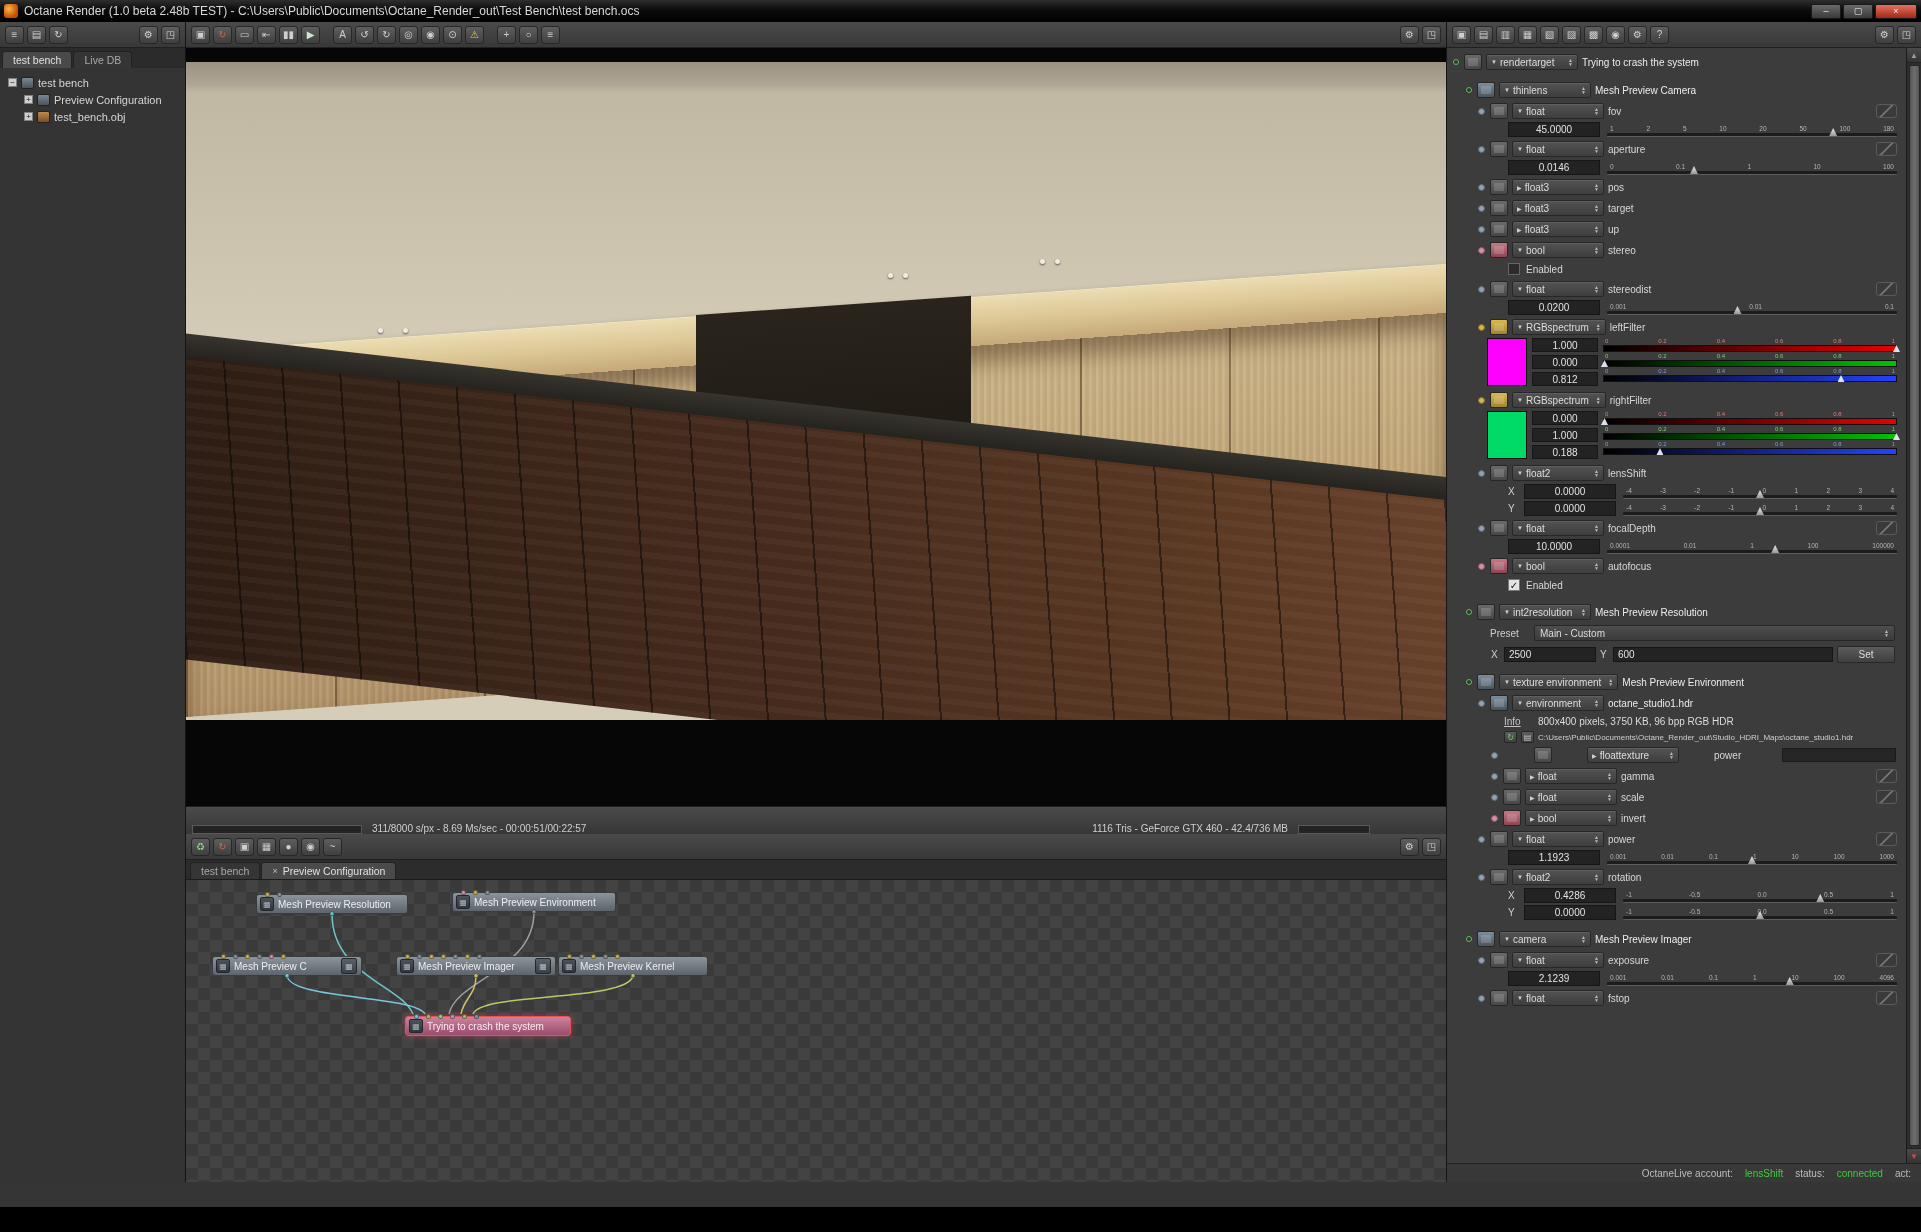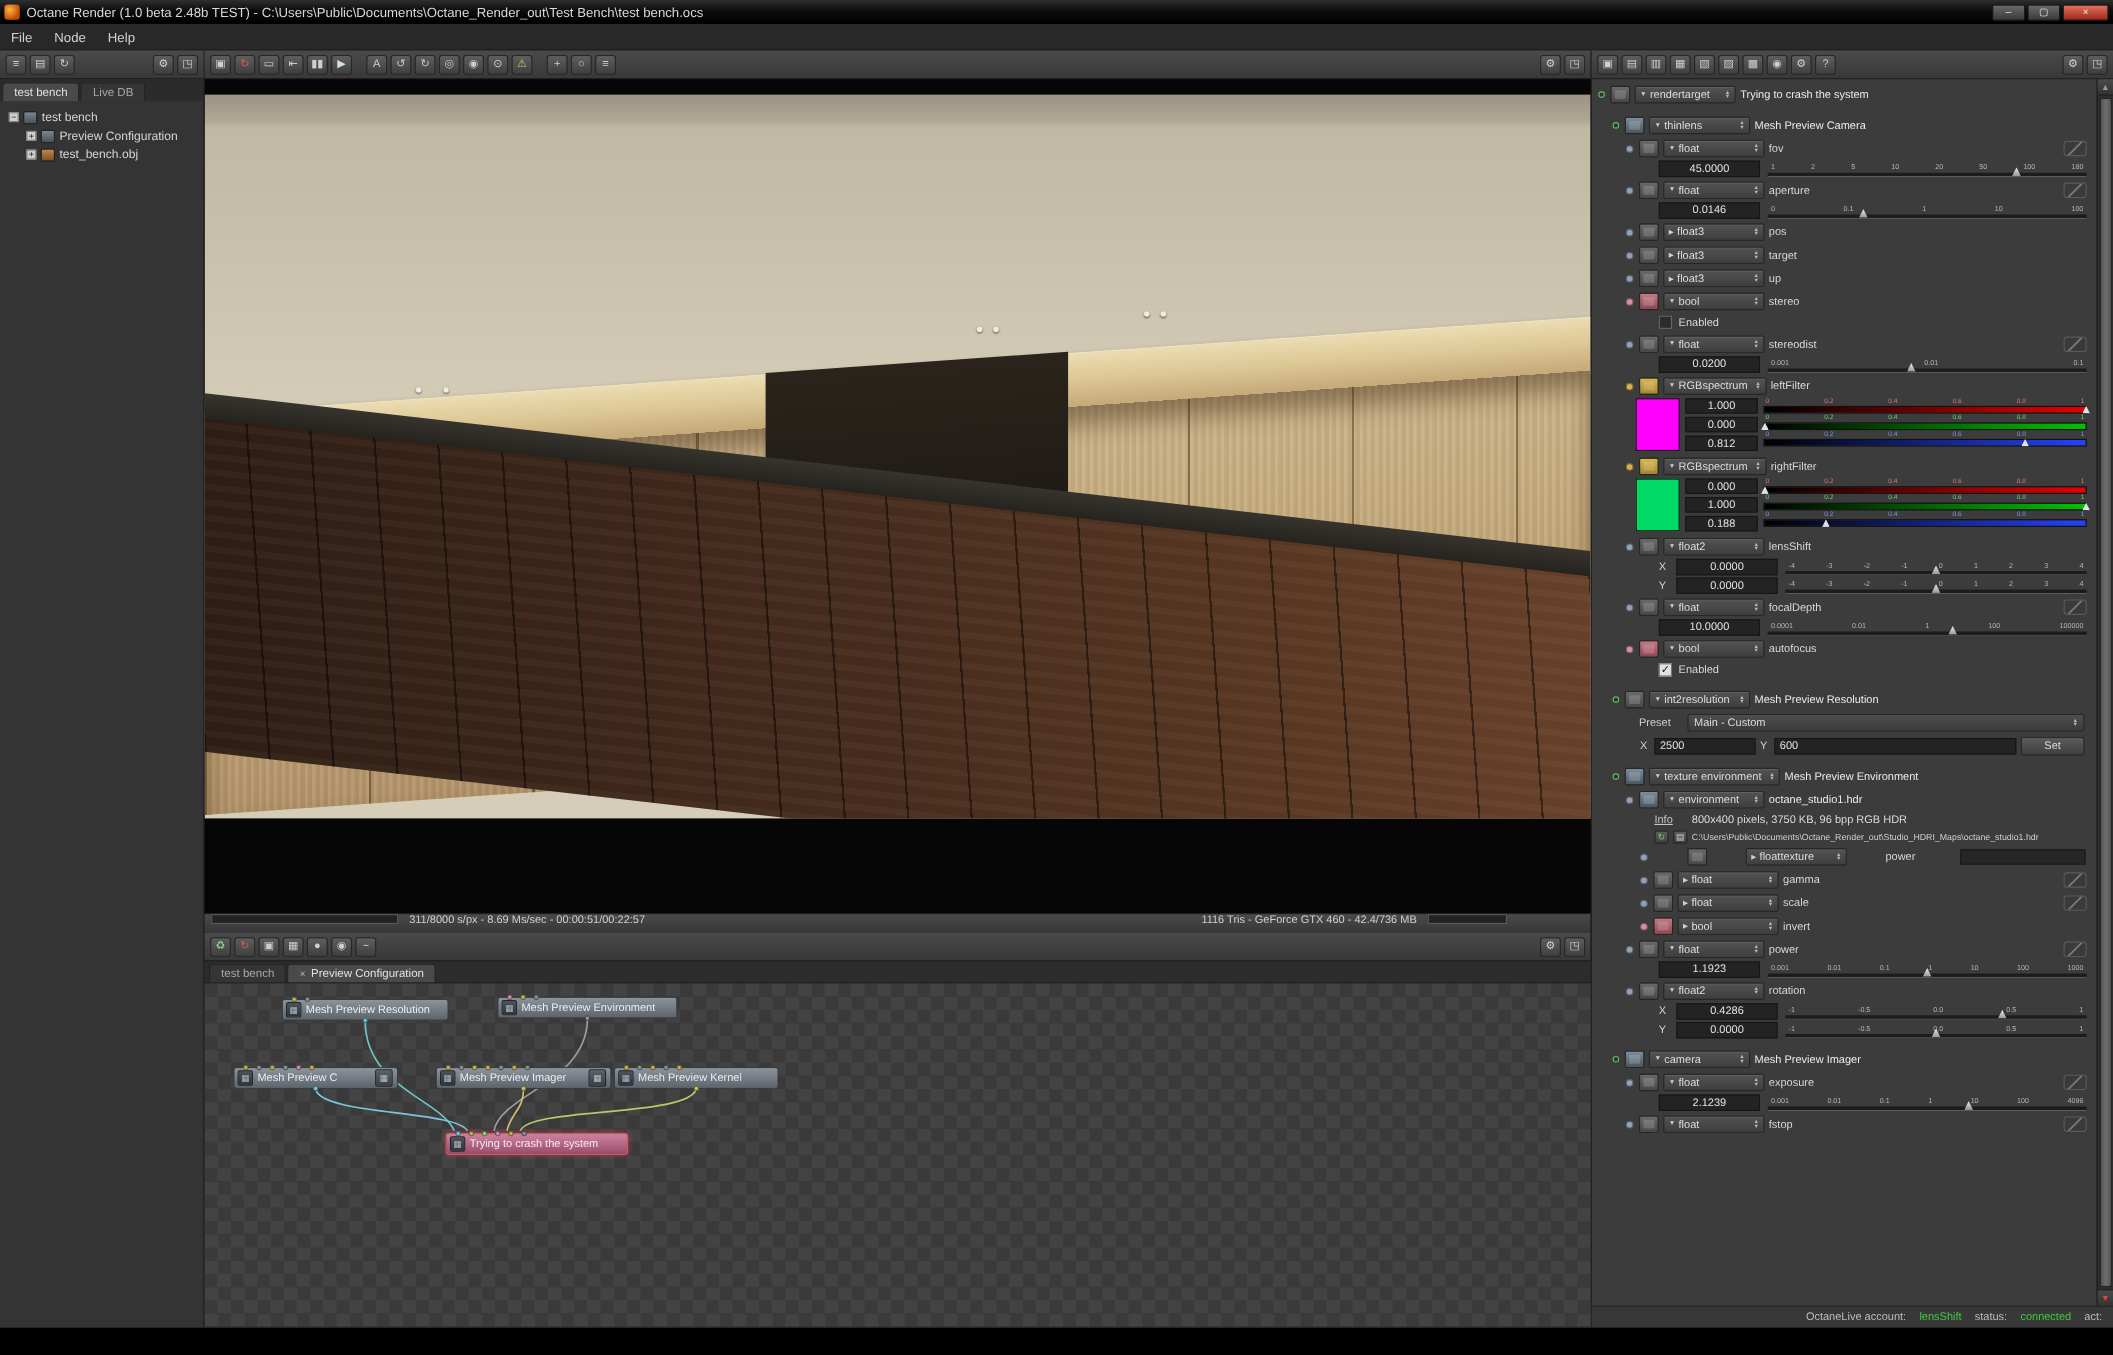--- a/index.html
+++ b/index.html
@@ -75,22 +75,22 @@
     background:linear-gradient(180deg,#37342e,#23211d); }
   .ri-floor { position:absolute; left:0; right:0; top:66.5%; height:46%;
     transform:skewY(6.5deg); transform-origin:100% 0;
     background:
       repeating-linear-gradient(86deg, rgba(0,0,0,.45) 0 2px, rgba(0,0,0,0) 2px 58px),
       repeating-linear-gradient(0deg, rgba(255,255,255,.03) 0 6px, rgba(0,0,0,0) 6px 14px),
       linear-gradient(90deg,#2e1d14 0%,#472c1d 50%,#5b3923 82%,#67402a 100%); }
   .knob { position:absolute; width:5px; height:5px; border-radius:50%; background:#f0ece2;
     box-shadow:0 1px 2px rgba(0,0,0,.6); }
 
-  .render-status { height:18px; background:linear-gradient(180deg,#4a4a4a,#373737);
-    border-top:1px solid #1f1f1f; display:flex; align-items:flex-start; font-size:10px; color:#cfcfcf;
+  .render-status { height:28px; background:linear-gradient(180deg,#4a4a4a,#373737);
+    border-top:1px solid #1f1f1f; display:flex; align-items:flex-end; font-size:10px; color:#cfcfcf;
     padding:0 6px; gap:10px; }
   .rs-progress { width:170px; height:9px; background:#232323; border:1px solid #5a5a5a; }
   .rs-progress2 { width:72px; height:9px; background:#232323; border:1px solid #5a5a5a; margin-right:70px; }
   .rs-spacer { flex:1; }
 
   
   .ng-tabs { height:20px; background:#2c2c2c; display:flex; align-items:flex-end; padding:0 4px; gap:1px;
     border-bottom:1px solid #1c1c1c; }
   .ng-canvas { flex:1; position:relative; overflow:hidden;
     background:conic-gradient(#434343 90deg,#3a3a3a 90deg 180deg,#434343 180deg 270deg,#3a3a3a 270deg);
@@ -206,25 +206,20 @@
   <div class="titlebar">
     <div class="app-logo"></div>
     <div class="title-text">Octane Render (1.0 beta 2.48b TEST) - C:\Users\Public\Documents\Octane_Render_out\Test Bench\test bench.ocs</div>
     <div class="win-btns" id="win-btns">
         <div class="win-btn">–</div>
         <div class="win-btn">▢</div>
         <div class="win-btn close">×</div>
       </div>
   </div>
 
-  <div class="menubar" id="menubar">
-      <div class="menu-item">File</div>
-      <div class="menu-item">Node</div>
-      <div class="menu-item">Help</div>
-    </div>
 
   <div class="main">
 
     <div class="left-panel">
       <div class="toolbar">
         <span id="lp-toolbar-left" style="display:flex;gap:3px;">
             <div class="tbicon">≡</div>
             <div class="tbicon">▤</div>
             <div class="tbicon">↻</div>
           </span>

